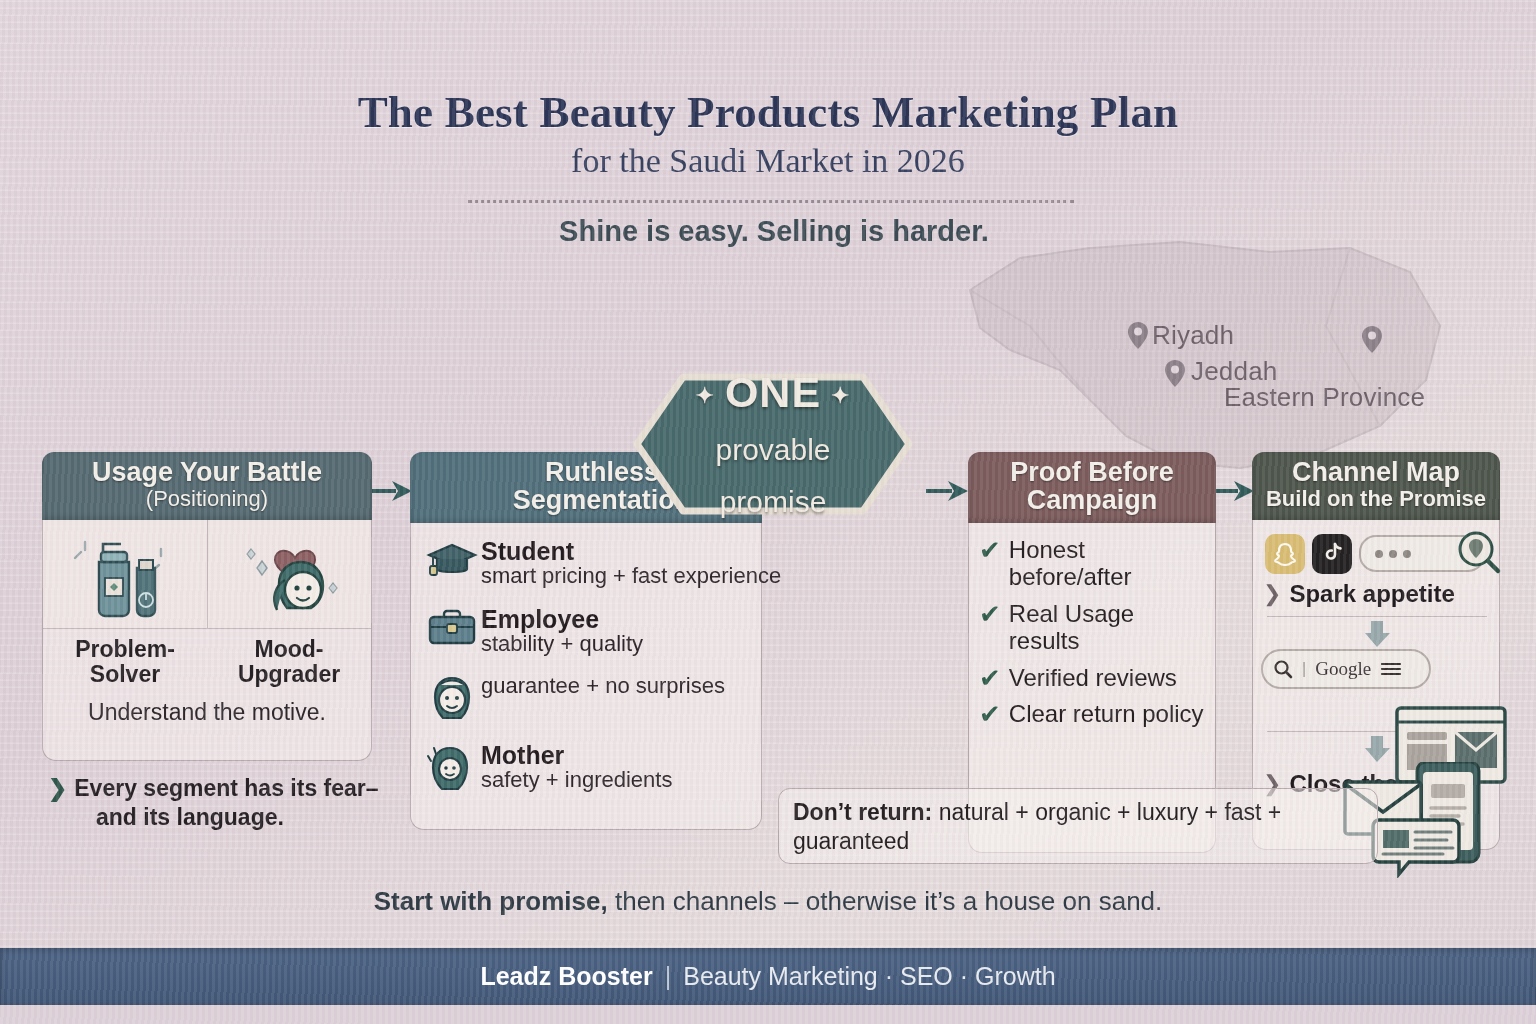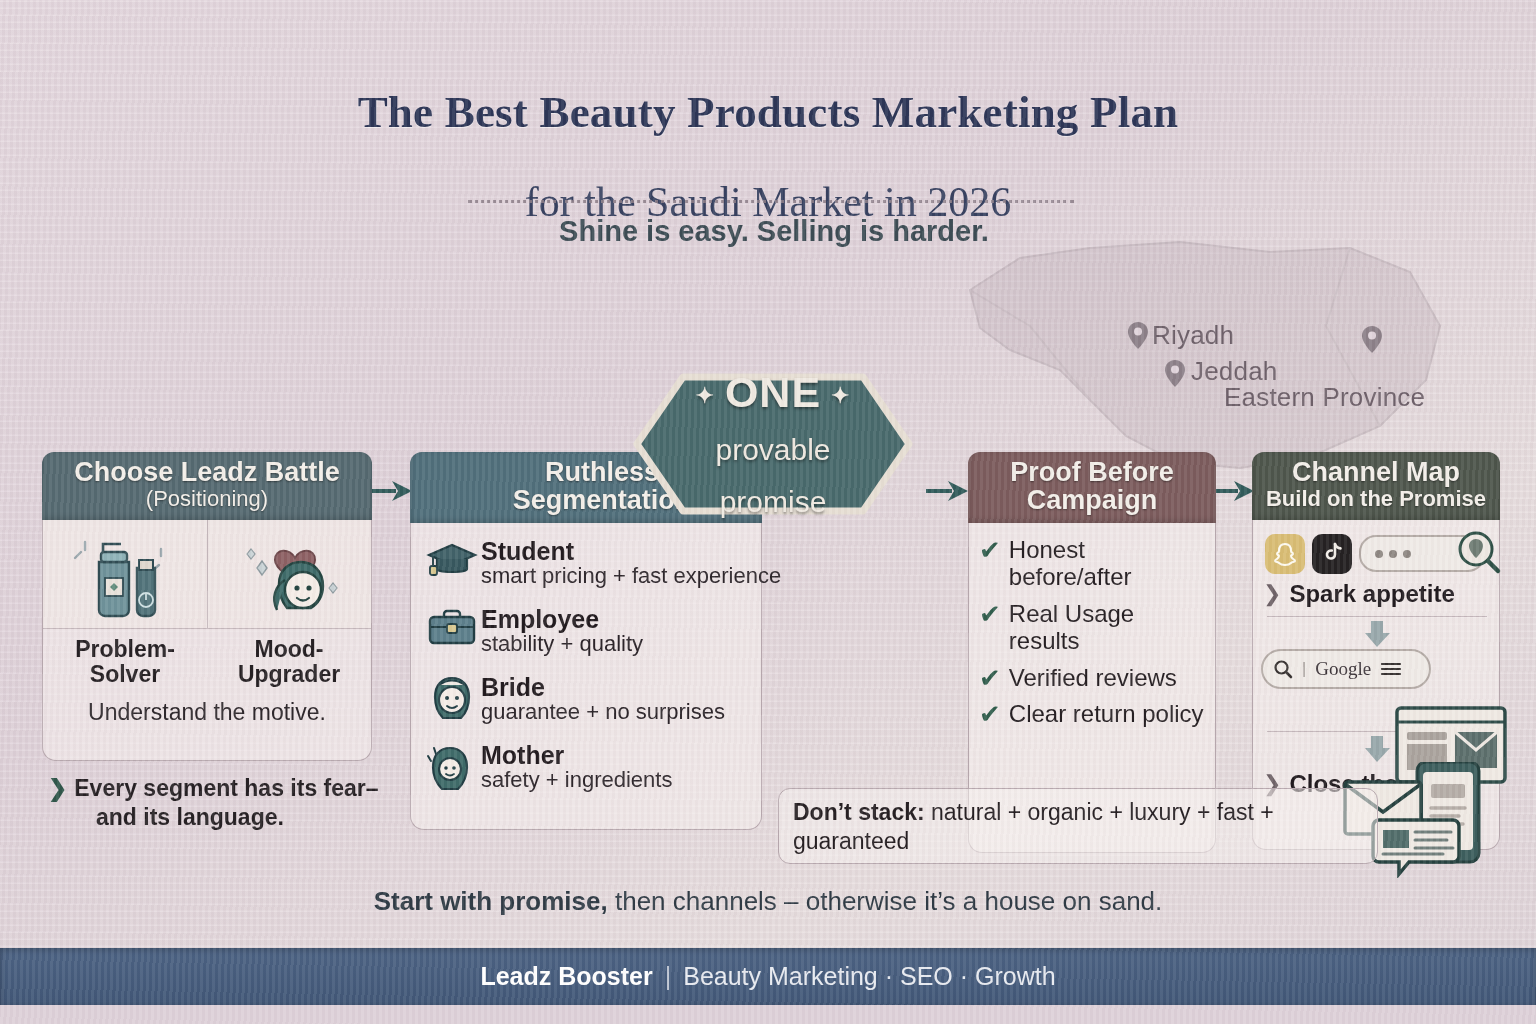--- a/index.html
+++ b/index.html
@@ -32,21 +32,21 @@
   
   .title{
     position:absolute;left:0;right:0;top:86px;text-align:center;
     font-family:"Liberation Serif", serif;
     font-weight:bold;font-size:45px;color:#2b3455;letter-spacing:.2px;
     text-shadow:0 1px 0 rgba(255,255,255,.45);
   }
   .subtitle{
     position:absolute;left:0;right:0;top:142px;text-align:center;
     font-family:"Liberation Serif", serif;
-    font-size:42px;color:#36405f;margin-top:36px;
+    font-size:34px;color:#36405f;
   }
   .divider{
     position:absolute;left:468px;top:200px;width:606px;height:0;
     border-top:3px dotted #8d7f89;opacity:.85;
   }
   .tagline{
     position:absolute;left:12px;right:0;top:215px;text-align:center;
     font-weight:bold;font-size:29px;color:#3b4b53;
   }
 
@@ -204,21 +204,21 @@
   </div>
   <div class="flowarrow" style="left:1212px;top:478px;">
     <svg width="44" height="26" viewBox="0 0 44 26">
         <path d="M0 13h26" stroke="#2f5a59" stroke-width="4"></path>
         <path d="M22 3 L42 13 L22 23 L28 13Z" fill="#2f5a59"></path>
       </svg>
   </div>
 
   <div class="card" id="card1">
     <div class="hdr">
-      <div class="h1">Choose Leadz Battle</div>
+      <div class="h1">Usage Your Battle</div>
       <div class="h2">(Positioning)</div>
     </div>
     <div class="body">
       <div class="split">
         <div class="half">
           <svg width="120" height="92" viewBox="0 0 120 92">
             <path d="M10 30 l6 -6 M20 22 l0 -8 M96 28 l0 -7 M88 42 l6 -5" stroke="#9aa7ad" stroke-width="2.4" stroke-linecap="round"></path>
             <path d="M34 34h30v48a6 6 0 0 1-6 6H40a6 6 0 0 1-6-6z" fill="#6d9199" stroke="#2e4b52" stroke-width="2.4"></path>
             <rect x="36" y="24" width="26" height="10" rx="3" fill="#8fb3b8" stroke="#2e4b52" stroke-width="2.4"></rect>
             <path d="M38 24V16h18" stroke="#2e4b52" stroke-width="2.6" fill="none"></path>
@@ -302,21 +302,20 @@
           <svg width="54" height="50" viewBox="0 0 54 50">
             <path d="M10 24c0-12 7-19 17-19s17 7 17 19c0 8-3 16-8 21H18c-5-5-8-13-8-21z" fill="#3d6a68" stroke="#1f3c42" stroke-width="2.2"></path>
             <path d="M14 12q13-9 26 0" fill="#efe9e3" stroke="#1f3c42" stroke-width="2"></path>
             <circle cx="27" cy="27" r="13" fill="#f4ece6" stroke="#1f3c42" stroke-width="2.2"></circle>
             <circle cx="22" cy="25" r="2" fill="#1f3c42"></circle>
               <circle cx="32" cy="25" r="2" fill="#1f3c42"></circle>
             <path d="M22 33q5 4 10 0" stroke="#1f3c42" stroke-width="2" fill="none" stroke-linecap="round"></path>
           </svg>
         </div>
         <div class="txt">
-          <div class="nm">Bride</div>
           <div class="ds">guarantee + no surprises</div>
         </div>
       </div>
       <div class="seg">
         <div class="ico">
           <svg width="54" height="50" viewBox="0 0 54 50">
             <path d="M6 20l-3-5M11 13l-2-6" stroke="#1f3c42" stroke-width="2" stroke-linecap="round"></path>
             <path d="M8 26c0-12 7-19 17-19s17 7 17 19c0 9-4 17-9 22H17c-5-5-9-13-9-22z" fill="#3d6a68" stroke="#1f3c42" stroke-width="2.2"></path>
             <circle cx="25" cy="28" r="11" fill="#f4ece6" stroke="#1f3c42" stroke-width="2.2"></circle>
             <circle cx="21" cy="27" r="1.8" fill="#1f3c42"></circle>
@@ -453,21 +452,21 @@
       <path d="M96 46h34M96 54h28M96 62h32" stroke="#b4aca6" stroke-width="3.4" stroke-linecap="round"></path>
       <rect x="10" y="20" width="76" height="52" rx="3" fill="#efe9e3" stroke="#24403e" stroke-width="3.5"></rect>
       <path d="M10 22l38 28 38-28" fill="none" stroke="#24403e" stroke-width="3.5"></path>
       <path d="M44 58h74a6 6 0 0 1 6 6v30a6 6 0 0 1-6 6H74l-10 12v-12H44a6 6 0 0 1-6-6V64a6 6 0 0 1 6-6z" fill="#efe9e3" stroke="#24403e" stroke-width="3.5"></path>
       <rect x="48" y="68" width="26" height="18" fill="#4f6b68"></rect>
       <path d="M80 70h36M80 78h32M80 86h38M48 92h60" stroke="#6f7d7a" stroke-width="3" stroke-linecap="round"></path>
     </svg>
   </div>
 
   <div class="stack">
-    <b>Don’t stack:</b><span> natural + organic + luxury + fast + guaranteed</span>
+    <b>Don’t return:</b><span> natural + organic + luxury + fast + guaranteed</span>
   </div>
 
   <div class="footline">
     <b>Start with promise,</b><span> then channels – otherwise it’s a house on sand.</span>
   </div>
   <div class="footbar">
     <b>Leadz Booster</b>
     <span class="sep">|</span>
     <span>Beauty Marketing · SEO · Growth</span>
   </div>

